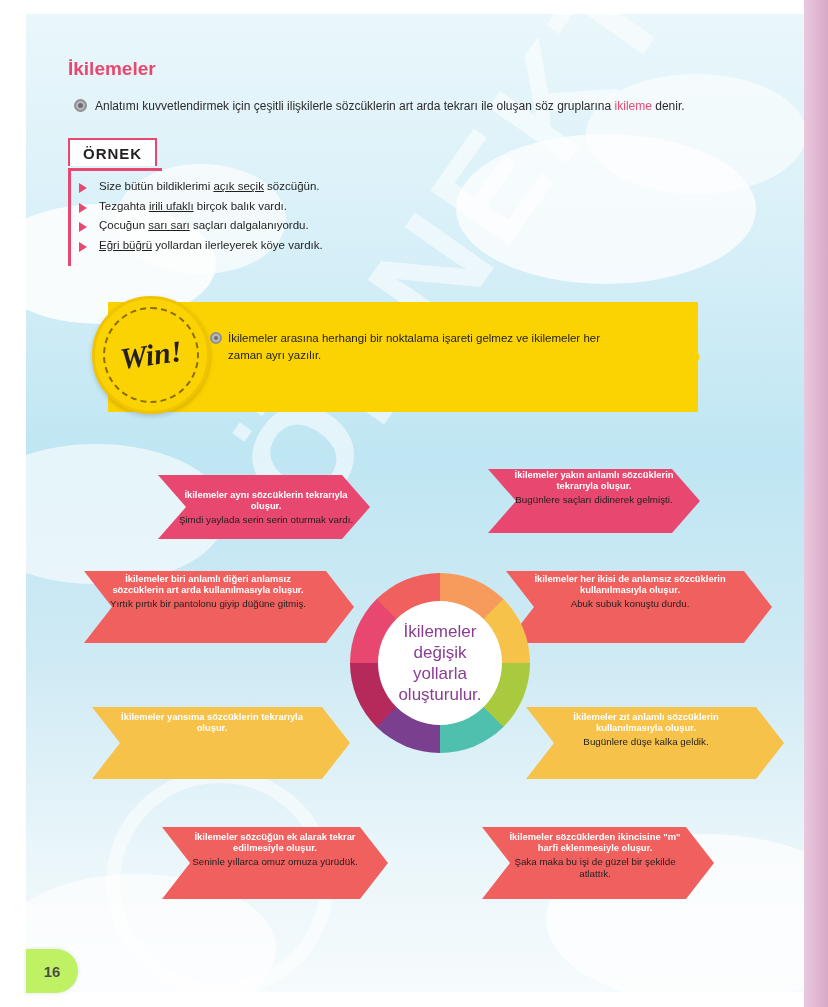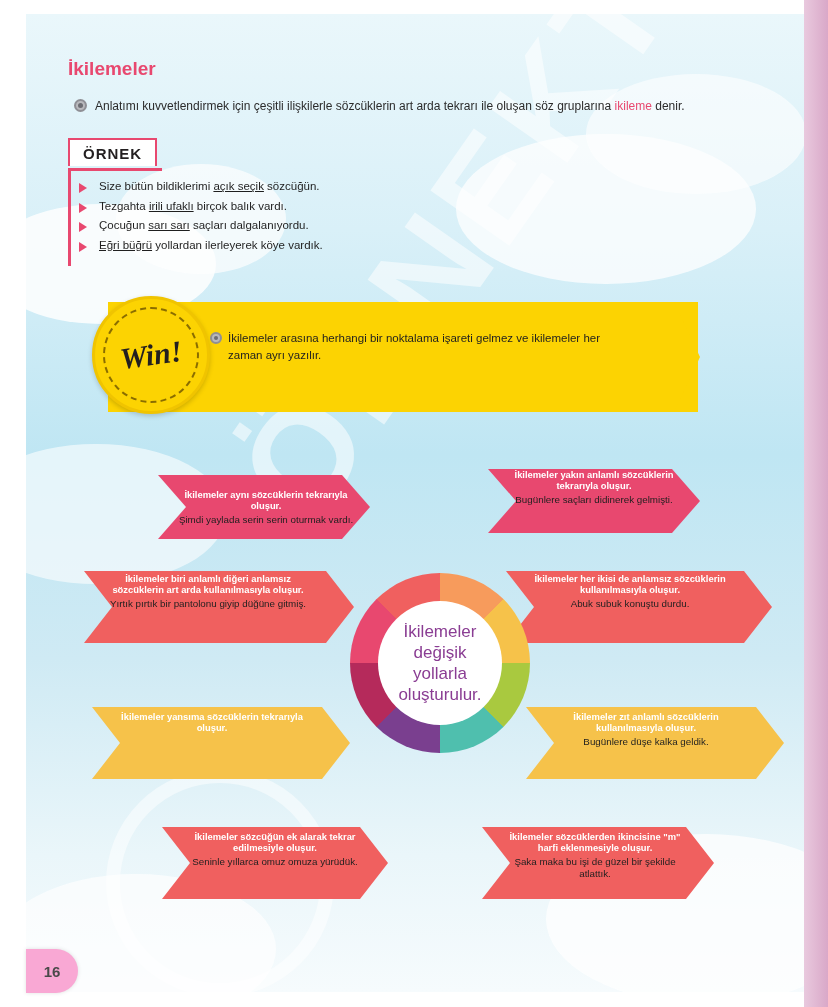--- a/index.html
+++ b/index.html
@@ -162,21 +162,21 @@
   
   .arrow {
     position:absolute; text-align:center; color:#ffffff;
     font-size:9.4px; line-height:1.2;
   }
   .ar-head { font-weight:bold; color:#ffffff; font-size:9.4px; line-height:1.22; }
   .ar-body { color:#1f1f1f; font-size:9.8px; line-height:1.25; margin-top:2px; }
 
   .pagenum {
     position:absolute; left:26px; bottom:14px; width:52px; height:44px;
-    background:#f9a8d4; border-radius:0 22px 22px 0;
+    background:#bef264; border-radius:0 22px 22px 0;
     display:flex; align-items:center; justify-content:center;
     color:#4a4a4a; font-size:15px; font-weight:bold;
     box-shadow:0 0 4px rgba(0,0,0,.12);
   }
 </style>
 </head>
 <body>
 
 <div class="page">
 

